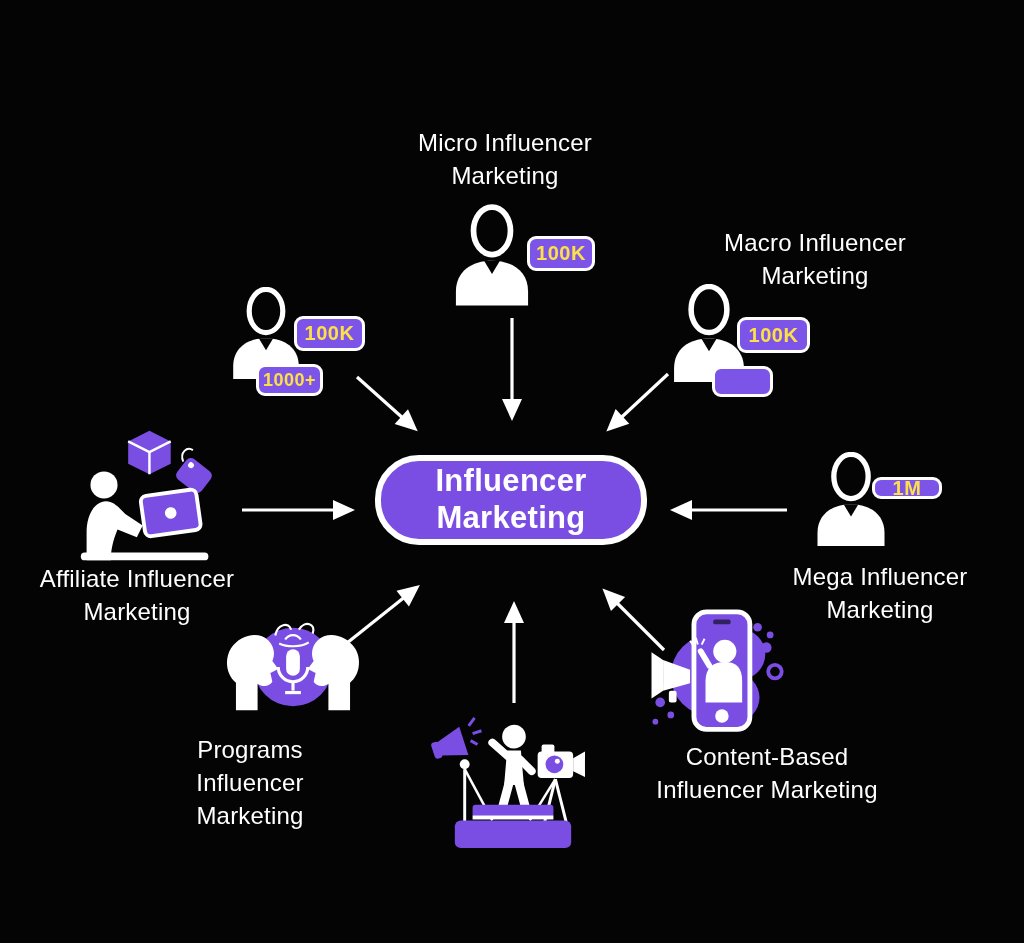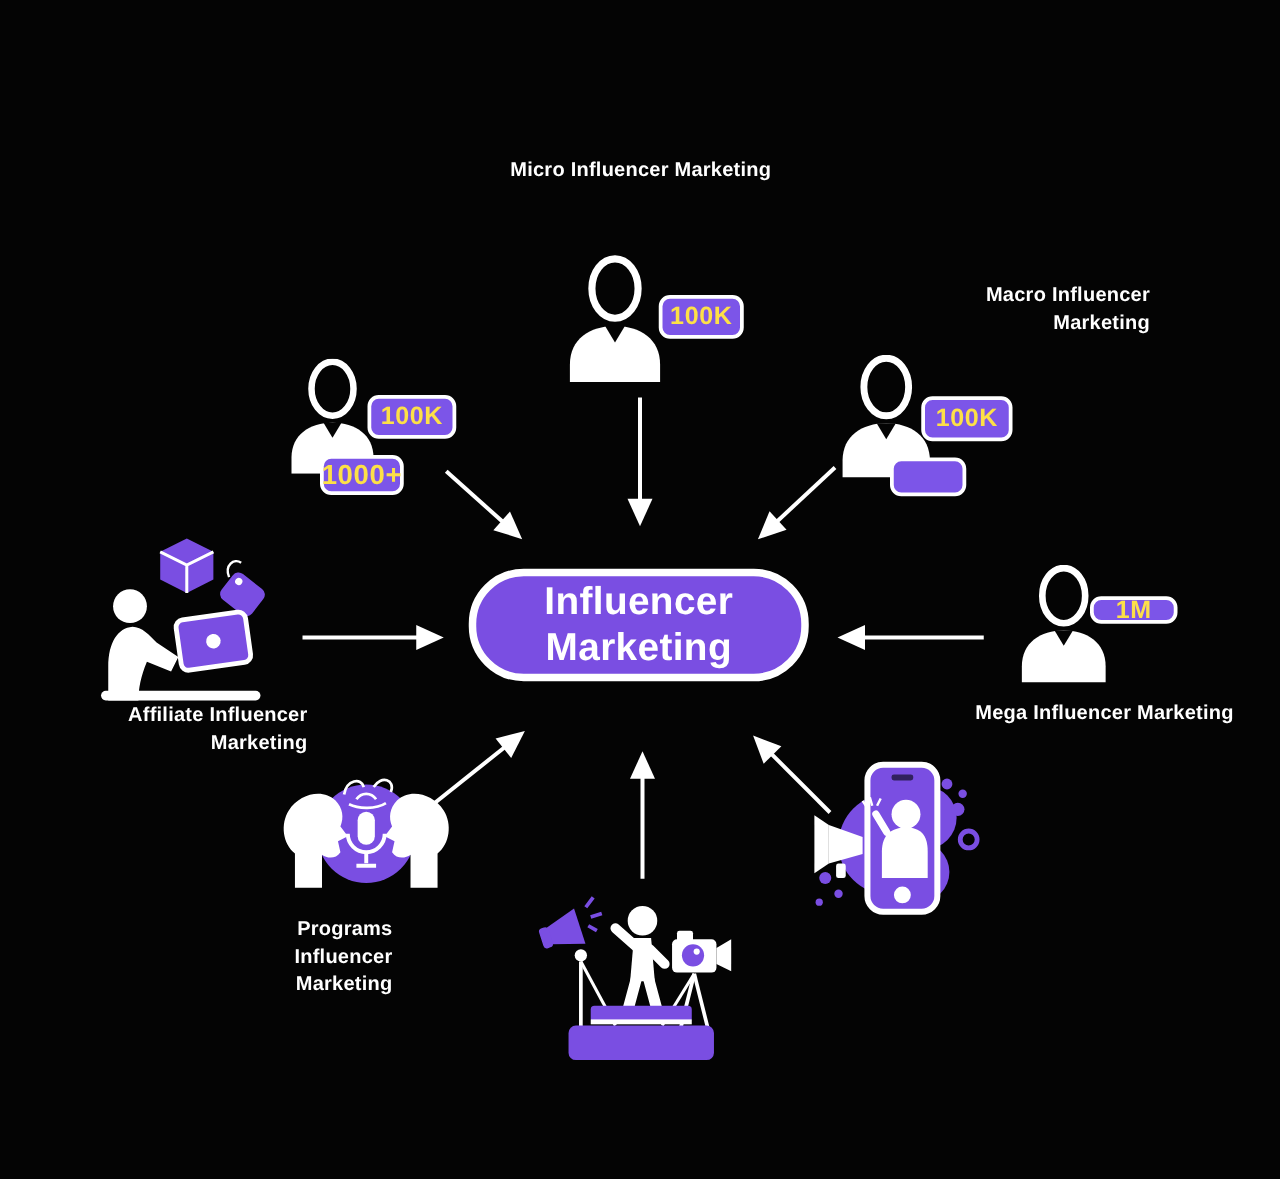--- a/index.html
+++ b/index.html
@@ -5,21 +5,21 @@
   :root{
     --bg:#040404; --accent:#7a4ee2; --badge:#7c55e8; --text:#ffffff;
   }
   *{margin:0;padding:0;box-sizing:border-box;}
   html,body{background:var(--bg);}
   .canvas{
     position:relative;width:1024px;height:943px;background:var(--bg);
     overflow:hidden;font-family:"Liberation Sans",sans-serif;color:var(--text);
   }
   .label{
-    position:absolute;text-align:right;font-size:16px;font-weight:700;
+    position:absolute;text-align:center;font-size:24px;font-weight:400;
     line-height:1.38;color:var(--text);letter-spacing:.2px;
   }
   .center-box{
     position:absolute;left:375px;top:455px;width:272px;height:90px;
     background:var(--accent);border:6px solid #fff;border-radius:44px;
     display:flex;align-items:center;justify-content:center;text-align:center;
   }
   .center-box .center-text{
     font-size:31px;font-weight:700;line-height:1.18;width:230px;letter-spacing:.3px;
   }
@@ -59,24 +59,25 @@
 
   <div class="center-box">
     <div class="center-text">Influencer Marketing</div>
   </div>
 
   <div class="label" style="left:393px;top:126px;width:224px;">Micro Influencer Marketing</div>
   <div class="label" style="left:710px;top:226px;width:210px;">Macro Influencer Marketing</div>
   <div class="label" style="left:28px;top:562px;width:218px;">Affiliate Influencer Marketing</div>
   <div class="label" style="left:773px;top:560px;width:214px;">Mega Influencer Marketing</div>
   <div class="label" style="left:186px;top:733px;width:128px;">Programs Influencer Marketing</div>
+  <div class="label" style="left:648px;top:740px;width:238px;">Content-Based Influencer Marketing</div>
 
   <div class="badge" style="left:527px;top:236px;width:68px;height:35px;">100K</div>
   <div class="badge" style="left:294px;top:316px;width:71px;height:35px;">100K</div>
-  <div class="badge" style="left:256px;top:364px;width:67px;height:32px;font-size:22px;">1000+</div>
+  <div class="badge" style="left:256px;top:364px;width:67px;height:32px;font-size:18px;">1000+</div>
   <div class="badge" style="left:737px;top:317px;width:73px;height:36px;">100K</div>
   <div class="badge" style="left:712px;top:366px;width:61px;height:31px;"></div>
   <div class="badge" style="left:872px;top:477px;width:70px;height:22px;">1M</div>
 
   <svg class="icon" style="left:448px;top:204px;" width="88" height="102" viewBox="0 0 100 115">
     <ellipse cx="50" cy="30" rx="21" ry="27" fill="none" stroke="#fff" stroke-width="6.5"></ellipse>
     <path class="fill-white" d="M9,115 L9,99 C9,76 27,64 50,64 C73,64 91,76 91,99 L91,115 Z"></path>
     <path class="fill-dark" d="M41,64 L50,79 L59,64 Z"></path>
   </svg>
   <svg class="icon" style="left:226px;top:287px;" width="80" height="92" viewBox="0 0 100 115">

